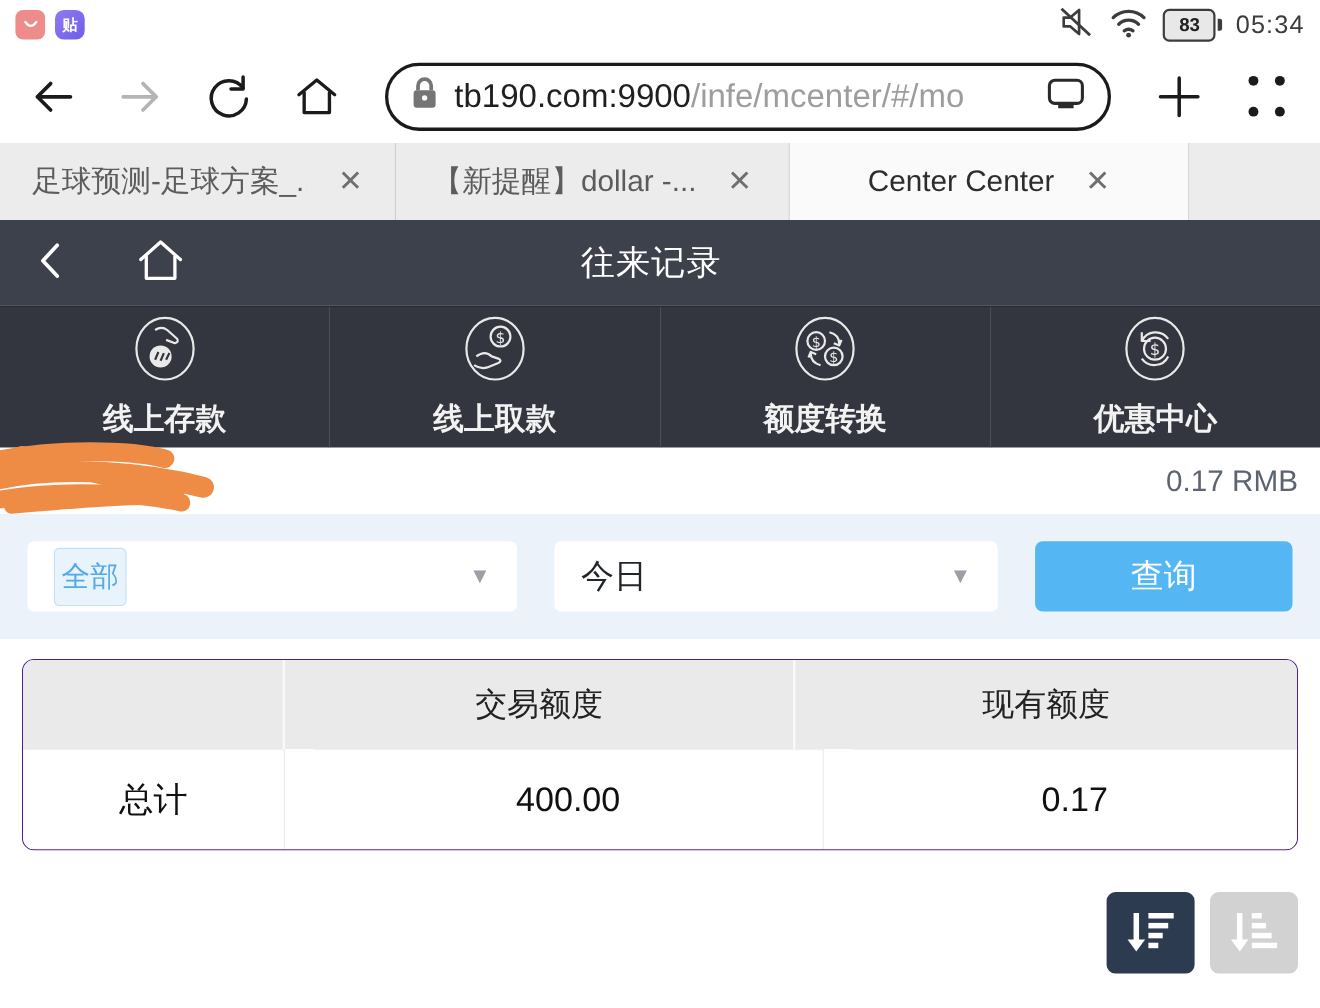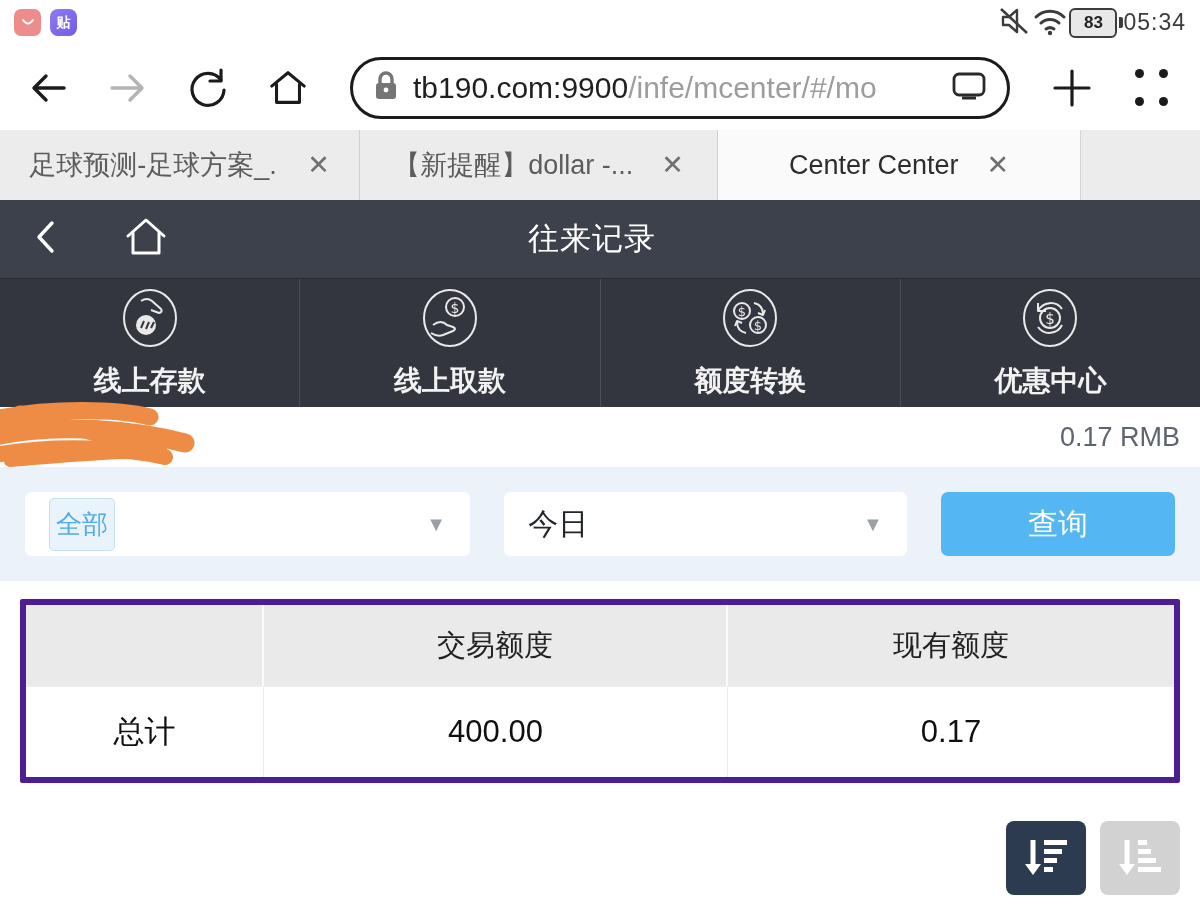--- a/index.html
+++ b/index.html
@@ -8,21 +8,21 @@
     font-family:"Liberation Sans","DejaVu Sans",sans-serif;
     -webkit-font-smoothing:antialiased;position:relative;
   }
   
   .status-bar{height:45px;background:#fff;display:flex;align-items:center;padding:0 14px;box-sizing:border-box;}
   .status-left{display:flex;align-items:center;gap:9px;}
   .notif-app{width:27px;height:27px;border-radius:7px;display:flex;align-items:center;justify-content:center;}
   .notif-app.huawei{background:#ee8b8b;}
   .notif-app.huawei svg{display:block;}
   .notif-app.tieba{background:linear-gradient(135deg,#8f7bf0,#6f5de8);border-radius:8px;color:#fff;font-size:14px;font-weight:bold;}
-  .status-right{margin-left:auto;display:flex;align-items:center;color:#3e3e3e;}
+  .status-right{margin-left:auto;display:flex;align-items:center;gap:12px;color:#3e3e3e;}
   .status-time{font-size:23px;color:#3c3c3c;letter-spacing:1px;}
   .battery{display:flex;align-items:center;}
   .battery-body{width:44px;height:26px;border:2px solid #3c3c3c;border-radius:6px;background:#e8e8e8;display:flex;align-items:center;justify-content:center;font-size:17px;color:#222;font-weight:bold;}
   .battery-tip{width:4px;height:11px;background:#3c3c3c;border-radius:0 2px 2px 0;margin-left:2px;}
   
   .toolbar{height:85px;background:#fff;display:flex;align-items:center;padding:0 26px;box-sizing:border-box;gap:36px;}
   .tb-icon{width:44px;height:44px;display:flex;align-items:center;justify-content:center;flex:0 0 auto;}
   .url-pill{flex:1;height:62px;border:3px solid #1b1b1b;border-radius:34px;display:flex;align-items:center;padding:0 20px;box-sizing:border-box;min-width:0;margin:0 4px;}
   .url-text{font-size:30px;white-space:nowrap;overflow:hidden;margin-left:14px;flex:1;min-width:0;}
   .url-host{color:#1f1f1f;}
@@ -56,24 +56,24 @@
   .filter-bar{height:114px;background:#ecf2fa;display:flex;align-items:center;padding:0 25px;box-sizing:border-box;gap:34px;}
   .select{background:#fff;border-radius:6px;height:64px;display:flex;align-items:center;padding:0 24px;box-sizing:border-box;}
   .select.type{width:470px;}
   .select.date{width:425px;}
   .select .caret{margin-left:auto;color:#9aa0a6;font-size:20px;}
   .chip{background:#e9f3fc;border:1px solid #c3e0f5;border-radius:5px;color:#53aae9;font-size:26px;padding:8px 6px;}
   .date-value{font-size:30px;color:#22252a;}
   .query-btn{margin-left:auto;width:248px;height:64px;background:#55b6f4;border:none;border-radius:7px;color:#fff;font-size:30px;display:flex;align-items:center;justify-content:center;font-family:inherit;}
   
   .content{background:#fff;}
-  .summary-table{margin:18px 20px 0 20px;border:6px solid #4c1d95;border-radius:2px;overflow:hidden;}
+  .summary-table{margin:18px 20px 0 20px;border:1px solid #4c1d95;border-radius:11px;overflow:hidden;}
   .tr{display:flex;}
   .tr.head{background:#eaeaea;height:81px;}
-  .tr.body{background:#fff;height:91px;}
+  .tr.body{background:#fff;height:91px;gap:26px;}
   .td{display:flex;align-items:center;justify-content:center;box-sizing:border-box;}
   .td.c1{width:238px;}
   .td.c2{width:464px;}
   .td.c3{flex:1;}
   .tr.head .td{border-right:2px solid #fbfbfb;font-size:29px;color:#222;}
   .tr.head .td:last-child{border-right:none;}
   .tr.body .td{border-right:1px solid #ebebeb;font-size:31px;color:#101010;border-top:1px solid #f0f0f0;}
   .tr.body .td:last-child{border-right:none;}
   
   .sort-area{display:flex;justify-content:flex-end;gap:14px;margin:38px 20px 0 0;}

